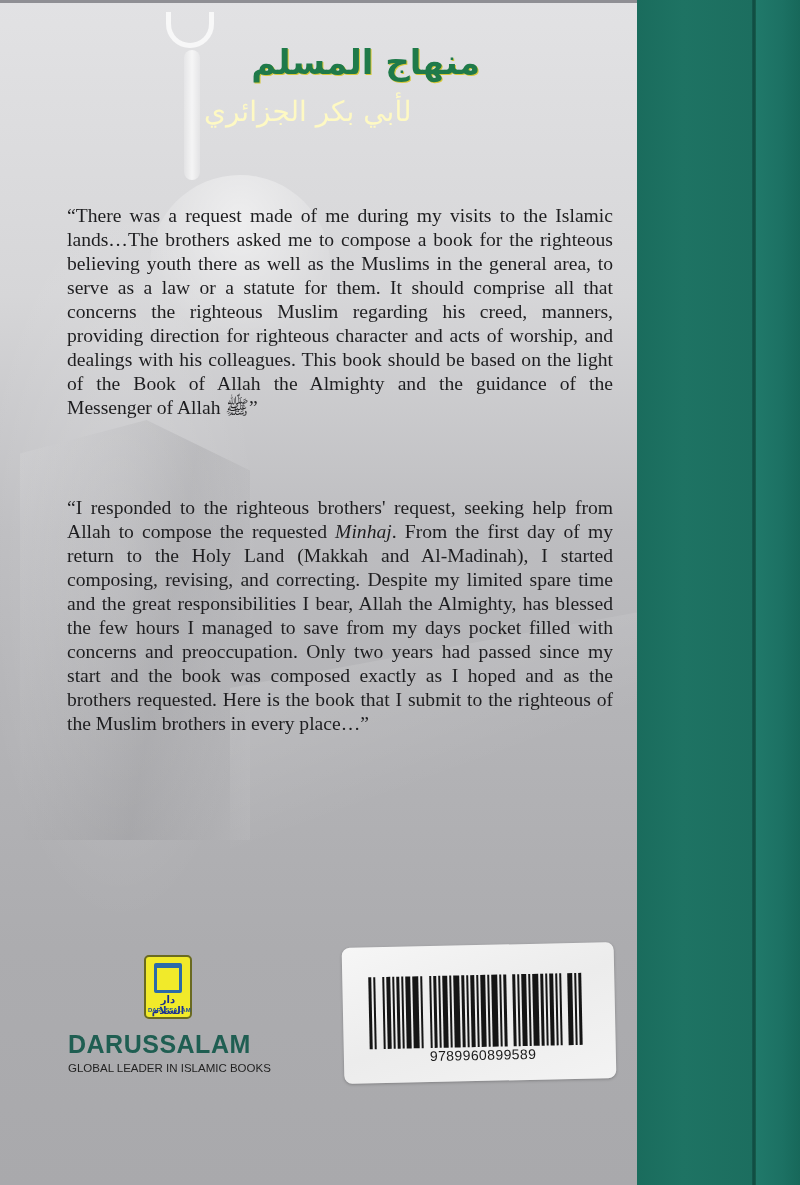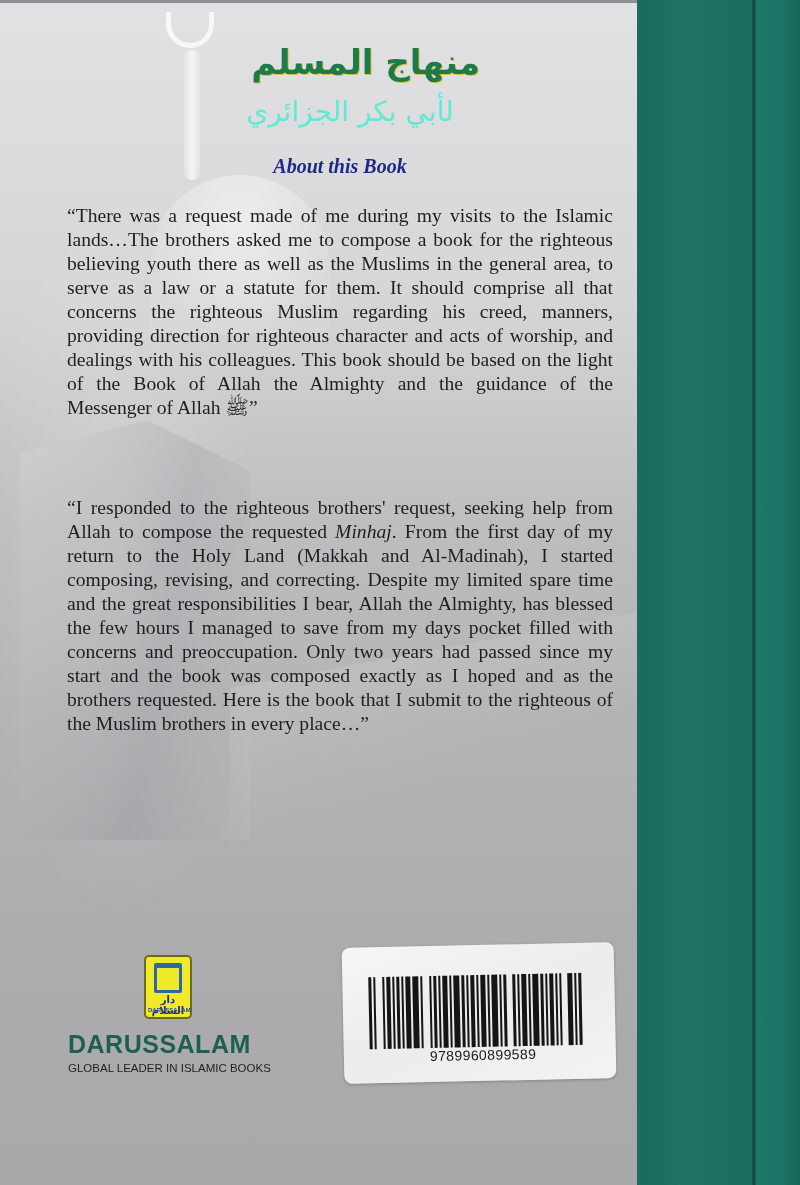--- a/index.html
+++ b/index.html
@@ -52,22 +52,22 @@
     }
     .top-edge {
       position: absolute; left: 0; top: 0; width: 637px; height: 3px; background: #8f8f94;
     }
     .title-ar {
       position: absolute; left: 230px; top: 42px; width: 250px; text-align: right;
       font-family: "DejaVu Sans", sans-serif; font-weight: bold; font-size: 34px;
       color: #1f7a4a; text-shadow: 1px 1px 0 #d6c73a; direction: rtl; letter-spacing: 2px;
     }
     .author-ar {
-      position: absolute; left: 220px; top: 95px; width: 260px; text-align: center;
-      font-family: "DejaVu Serif", serif; font-size: 28px; color: #5eead4; direction: rtl; letter-spacing: 3px;
+      position: absolute; left: 204px; top: 95px; width: 260px; text-align: left;
+      font-family: "DejaVu Serif", serif; font-size: 28px; color: #fef9c3; direction: rtl; letter-spacing: 3px;
     }
     .about-heading {
       position: absolute; left: 200px; top: 155px; width: 280px; text-align: center;
       font-family: "Liberation Serif", serif; font-style: italic; font-weight: bold;
       font-size: 20px; color: #1c2a86;
     }
     .body-text {
       position: absolute; left: 67px; width: 546px;
       font-family: "Liberation Serif", serif; font-size: 19.6px; line-height: 24px;
       color: #1e1e20; text-align: justify; text-align-last: left;
@@ -127,21 +127,20 @@
   <div class="bg-dome"></div>
   <div class="bg-tower"></div>
   <div class="bg-shadow"></div>
 
   <div class="green-band"></div>
   <div class="spine-line"></div>
   <div class="spine"></div>
 
   <div class="title-ar">منهاج المسلم</div>
   <div class="author-ar">لأبي بكر الجزائري</div>
-  <div class="about-heading">About this Book</div>
 
   <p class="body-text para1">“There was a request made of me during my visits to the Islamic lands…The brothers asked me to compose a book for the righteous believing youth there as well as the Muslims in the general area, to serve as a law or a statute for them. It should comprise all that concerns the righteous Muslim regarding his creed, manners, providing direction for righteous character and acts of worship, and dealings with his colleagues. This book should be based on the light of the Book of Allah the Almighty and the guidance of the Messenger of Allah ﷺ”</p>
   <p class="body-text para2"><span>“I responded to the righteous brothers' request, seeking help from Allah to compose the requested </span><i>Minhaj</i><span>.  From the first day of my return to the Holy Land (Makkah and Al-Madinah), I started composing, revising, and correcting. Despite my limited spare time and the great responsibilities I bear, Allah the Almighty, has blessed the few hours I managed to save from my days pocket filled with concerns and preoccupation. Only two years had passed since my start and the book was composed exactly as I hoped and as the brothers requested. Here is the book that I submit to the righteous of the Muslim brothers in every place…”</span></p>
 
   <div class="logo-box">
     <div class="logo-book"></div>
     <div class="logo-ar">دار السلام</div>
     <div class="logo-en">DARUSSALAM</div>
   </div>
   <div class="brand-name">DARUSSALAM</div>

